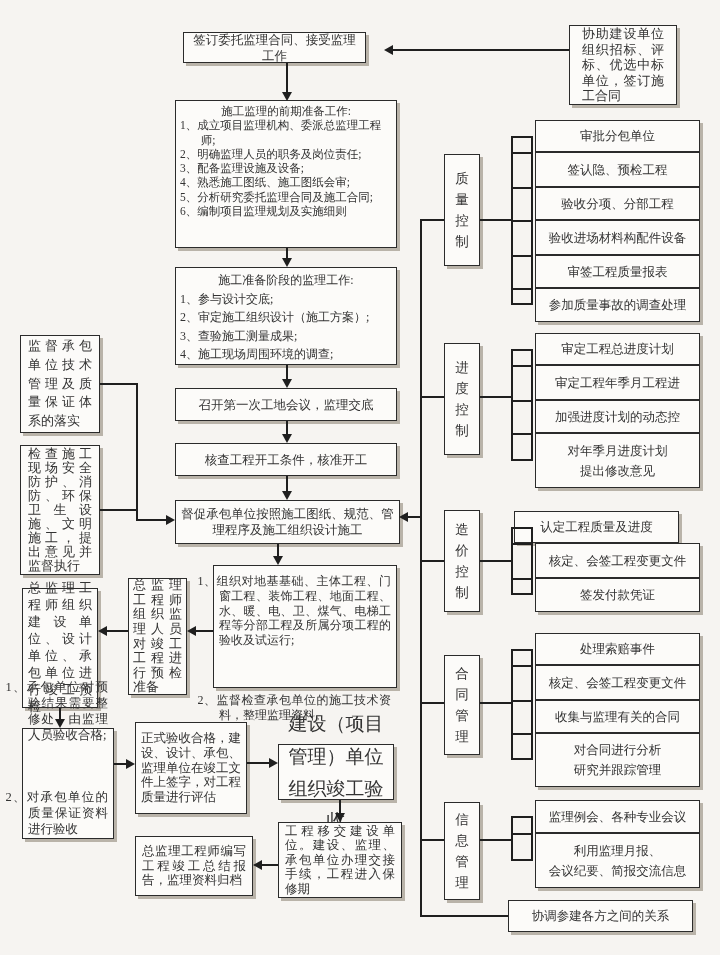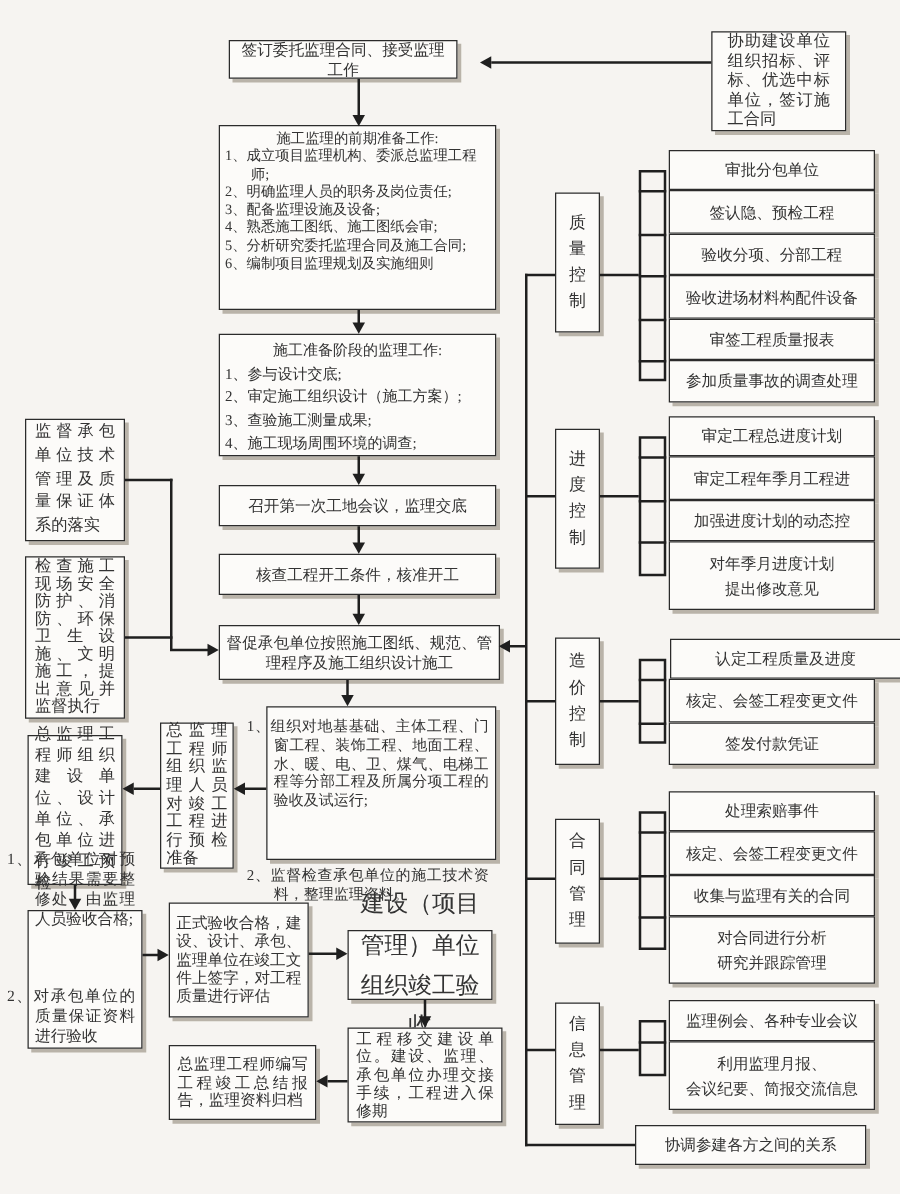--- a/index.html
+++ b/index.html
@@ -168,21 +168,21 @@
   <div class="box item" style="left:535px;top:400px;width:165px;height:33px">
     <div class="tx">加强进度计划的动态控</div>
   </div>
   <div class="box item" style="left:535px;top:433px;width:165px;height:55px">
     <div class="tx">
       <div>对年季月进度计划</div>
       <div>提出修改意见</div>
     </div>
   </div>
 
-  <div class="box item" style="left:536px;top:511px;width:185px;height:32px">
+  <div class="box item" style="left:514px;top:511px;width:165px;height:32px">
     <div class="tx">认定工程质量及进度</div>
   </div>
   <div class="box item" style="left:535px;top:543px;width:165px;height:35px">
     <div class="tx">核定、会签工程变更文件</div>
   </div>
   <div class="box item" style="left:535px;top:578px;width:165px;height:34px">
     <div class="tx">签发付款凭证</div>
   </div>
 
   <div class="box item" style="left:535px;top:633px;width:165px;height:32px">

